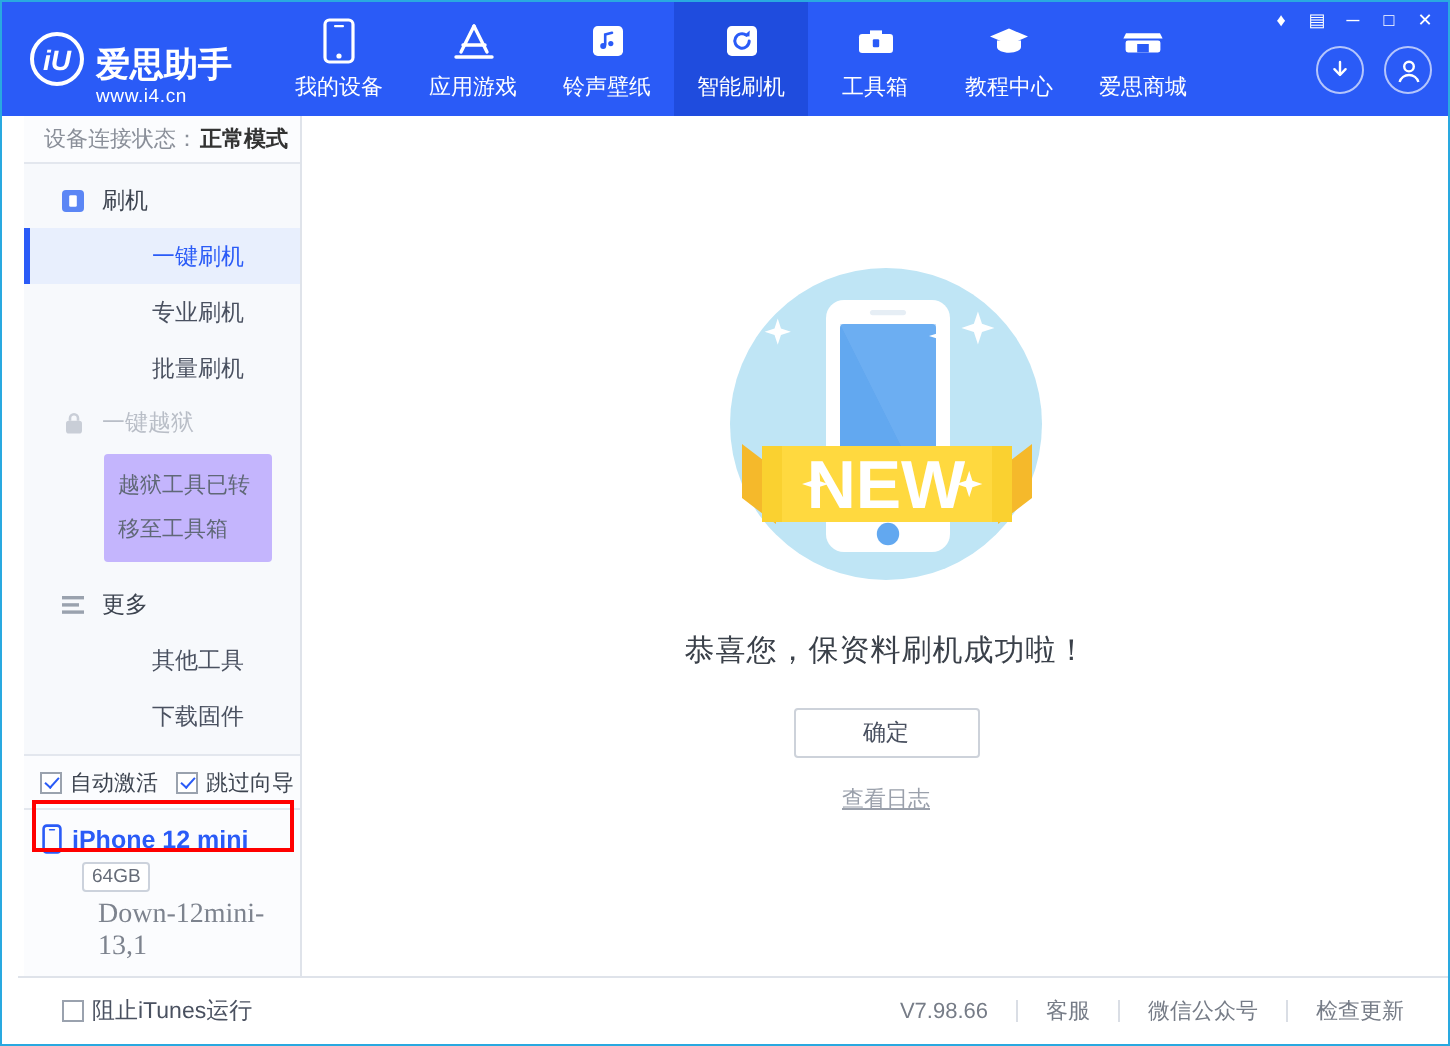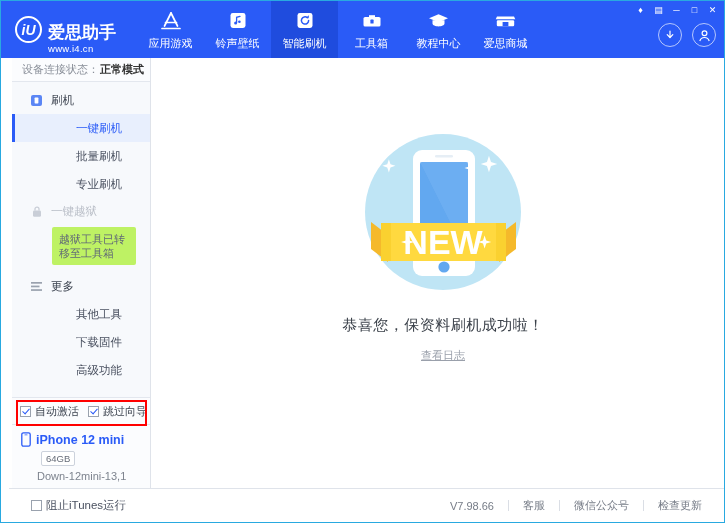--- a/index.html
+++ b/index.html
@@ -221,24 +221,24 @@
   }
   .side-item.active:before {
     content: "";
     position: absolute;
     left: 0; top: 0;
     width: 3px; height: 28px;
     background: #2a5bf7;
   }
   .jail-tip {
     margin: 2px 6px 2px 40px;
-    background: #bef264;
+    background: #c4b5fd;
     color: #606877;
     font-size: 11px;
-    line-height: 14px;
+    line-height: 22px;
     padding: 5px 7px;
     border-radius: 2px;
     width: 84px;
     box-sizing: border-box;
   }
 
   .side-opts {
     height: 27px;
     border-top: 1px solid #e3e7ee;
     display: flex;
@@ -303,24 +303,25 @@
     margin-top: 4px;
     display: inline-block;
     border: 1px solid #ccd2dc;
     border-radius: 2px;
     font-size: 9.5px;
     color: #666c78;
     padding: 1px 4px;
     background: #fff;
   }
   .dev-model {
-    margin-left: 16px;
+    margin-left: 28px;
     margin-top: 4px;
-    font-size: 11px;
+    font-size: 14px;
     color: #7d838e;
+    font-family: Liberation Serif, serif;
   }
 
   
   .content {
     flex: 1;
     height: 430px;
     background: #ffffff;
     display: flex;
     flex-direction: column;
     align-items: center;
@@ -407,20 +408,30 @@
     <div class="logo-wrap">
       <div class="logo-mark">iU</div>
       <div class="logo-text">
         <span class="logo-title">爱思助手</span>
         <span class="logo-sub">www.i4.cn</span>
       </div>
     </div>
 
     <div class="navs">
 
+      <div class="nav-item">
+        <span class="nav-ico">
+          <svg width="17" height="23" viewBox="0 0 17 23">
+              <rect x="1.5" y="1" width="14" height="21" rx="2.2" fill="none" stroke="#fff" stroke-width="1.6"></rect>
+              <rect x="6" y="3.5" width="5" height="1.1" rx=".5" fill="#fff"></rect>
+              <circle cx="8.5" cy="19" r="1.3" fill="#fff"></circle>
+            </svg>
+        </span>
+        <span class="nav-label">我的设备</span>
+      </div>
 
       <div class="nav-item">
         <span class="nav-ico">
           <svg width="24" height="22" viewBox="0 0 24 22">
               <path d="M12 3 L18.5 16" stroke="#fff" stroke-width="1.7" fill="none" stroke-linecap="round"></path>
               <path d="M12 3 L5.5 16" stroke="#fff" stroke-width="1.7" fill="none" stroke-linecap="round"></path>
               <path d="M6.5 12.5 H17.5" stroke="#fff" stroke-width="1.7" stroke-linecap="round"></path>
               <path d="M3 18.5 H21" stroke="#fff" stroke-width="1.7" stroke-linecap="round"></path>
             </svg>
         </span>
@@ -525,24 +536,24 @@
                 <rect x="1" y="1" width="11" height="11" rx="2" fill="#5b86f5"></rect>
                 <rect x="4.6" y="3.6" width="3.8" height="5.8" rx=".7" fill="#fff"></rect>
               </svg>
           </span>
           <span>刷机</span>
         </div>
         <div class="side-item active">
           <span>一键刷机</span>
         </div>
         <div class="side-item">
+          <span>专业刷机</span>
+        </div>
+        <div class="side-item">
           <span>批量刷机</span>
-        </div>
-        <div class="side-item">
-          <span>专业刷机</span>
         </div>
 
         <div class="grp-head disabled">
           <span class="gico">
             <svg width="12" height="13" viewBox="0 0 12 13">
                 <rect x="2" y="5.4" width="8" height="6.4" rx="1.4" fill="#c9ced7"></rect>
                 <path d="M4 5.4 V4.1 a2 2 0 0 1 4 0 v1.3" fill="none" stroke="#c9ced7" stroke-width="1.3"></path>
               </svg>
           </span>
           <span>一键越狱</span>
@@ -617,20 +628,21 @@
           <path d="M30 93 h10 v38 h-10z" fill="#f5c81f" opacity=".45"></path>
           <path d="M145 93 h10 v38 h-10z" fill="#f5c81f" opacity=".45"></path>
           <text x="92" y="124" font-family="Liberation Sans, sans-serif" font-size="34" font-weight="bold" fill="#ffffff" text-anchor="middle">NEW</text>
           <path d="M15 82 l5-1.6 1.6-5 1.6 5 5 1.6 -5 1.6 -1.6 5 -1.6 -5z" fill="#ffffff" transform="translate(35,30)"></path>
           <path d="M15 82 l5-1.6 1.6-5 1.6 5 5 1.6 -5 1.6 -1.6 5 -1.6 -5z" fill="#ffffff" transform="translate(112,30)"></path>
         </svg>
       </div>
 
       <div class="done-msg">恭喜您，保资料刷机成功啦！</div>
 
+      <button class="ok-btn">确定</button>
 
       <div class="log-link">查看日志</div>
     </div>
   </div>
 
   <div class="footer">
     <div class="footer-left">
       <span class="cbx">
         <span class="box"></span>
         <span>阻止iTunes运行</span>

